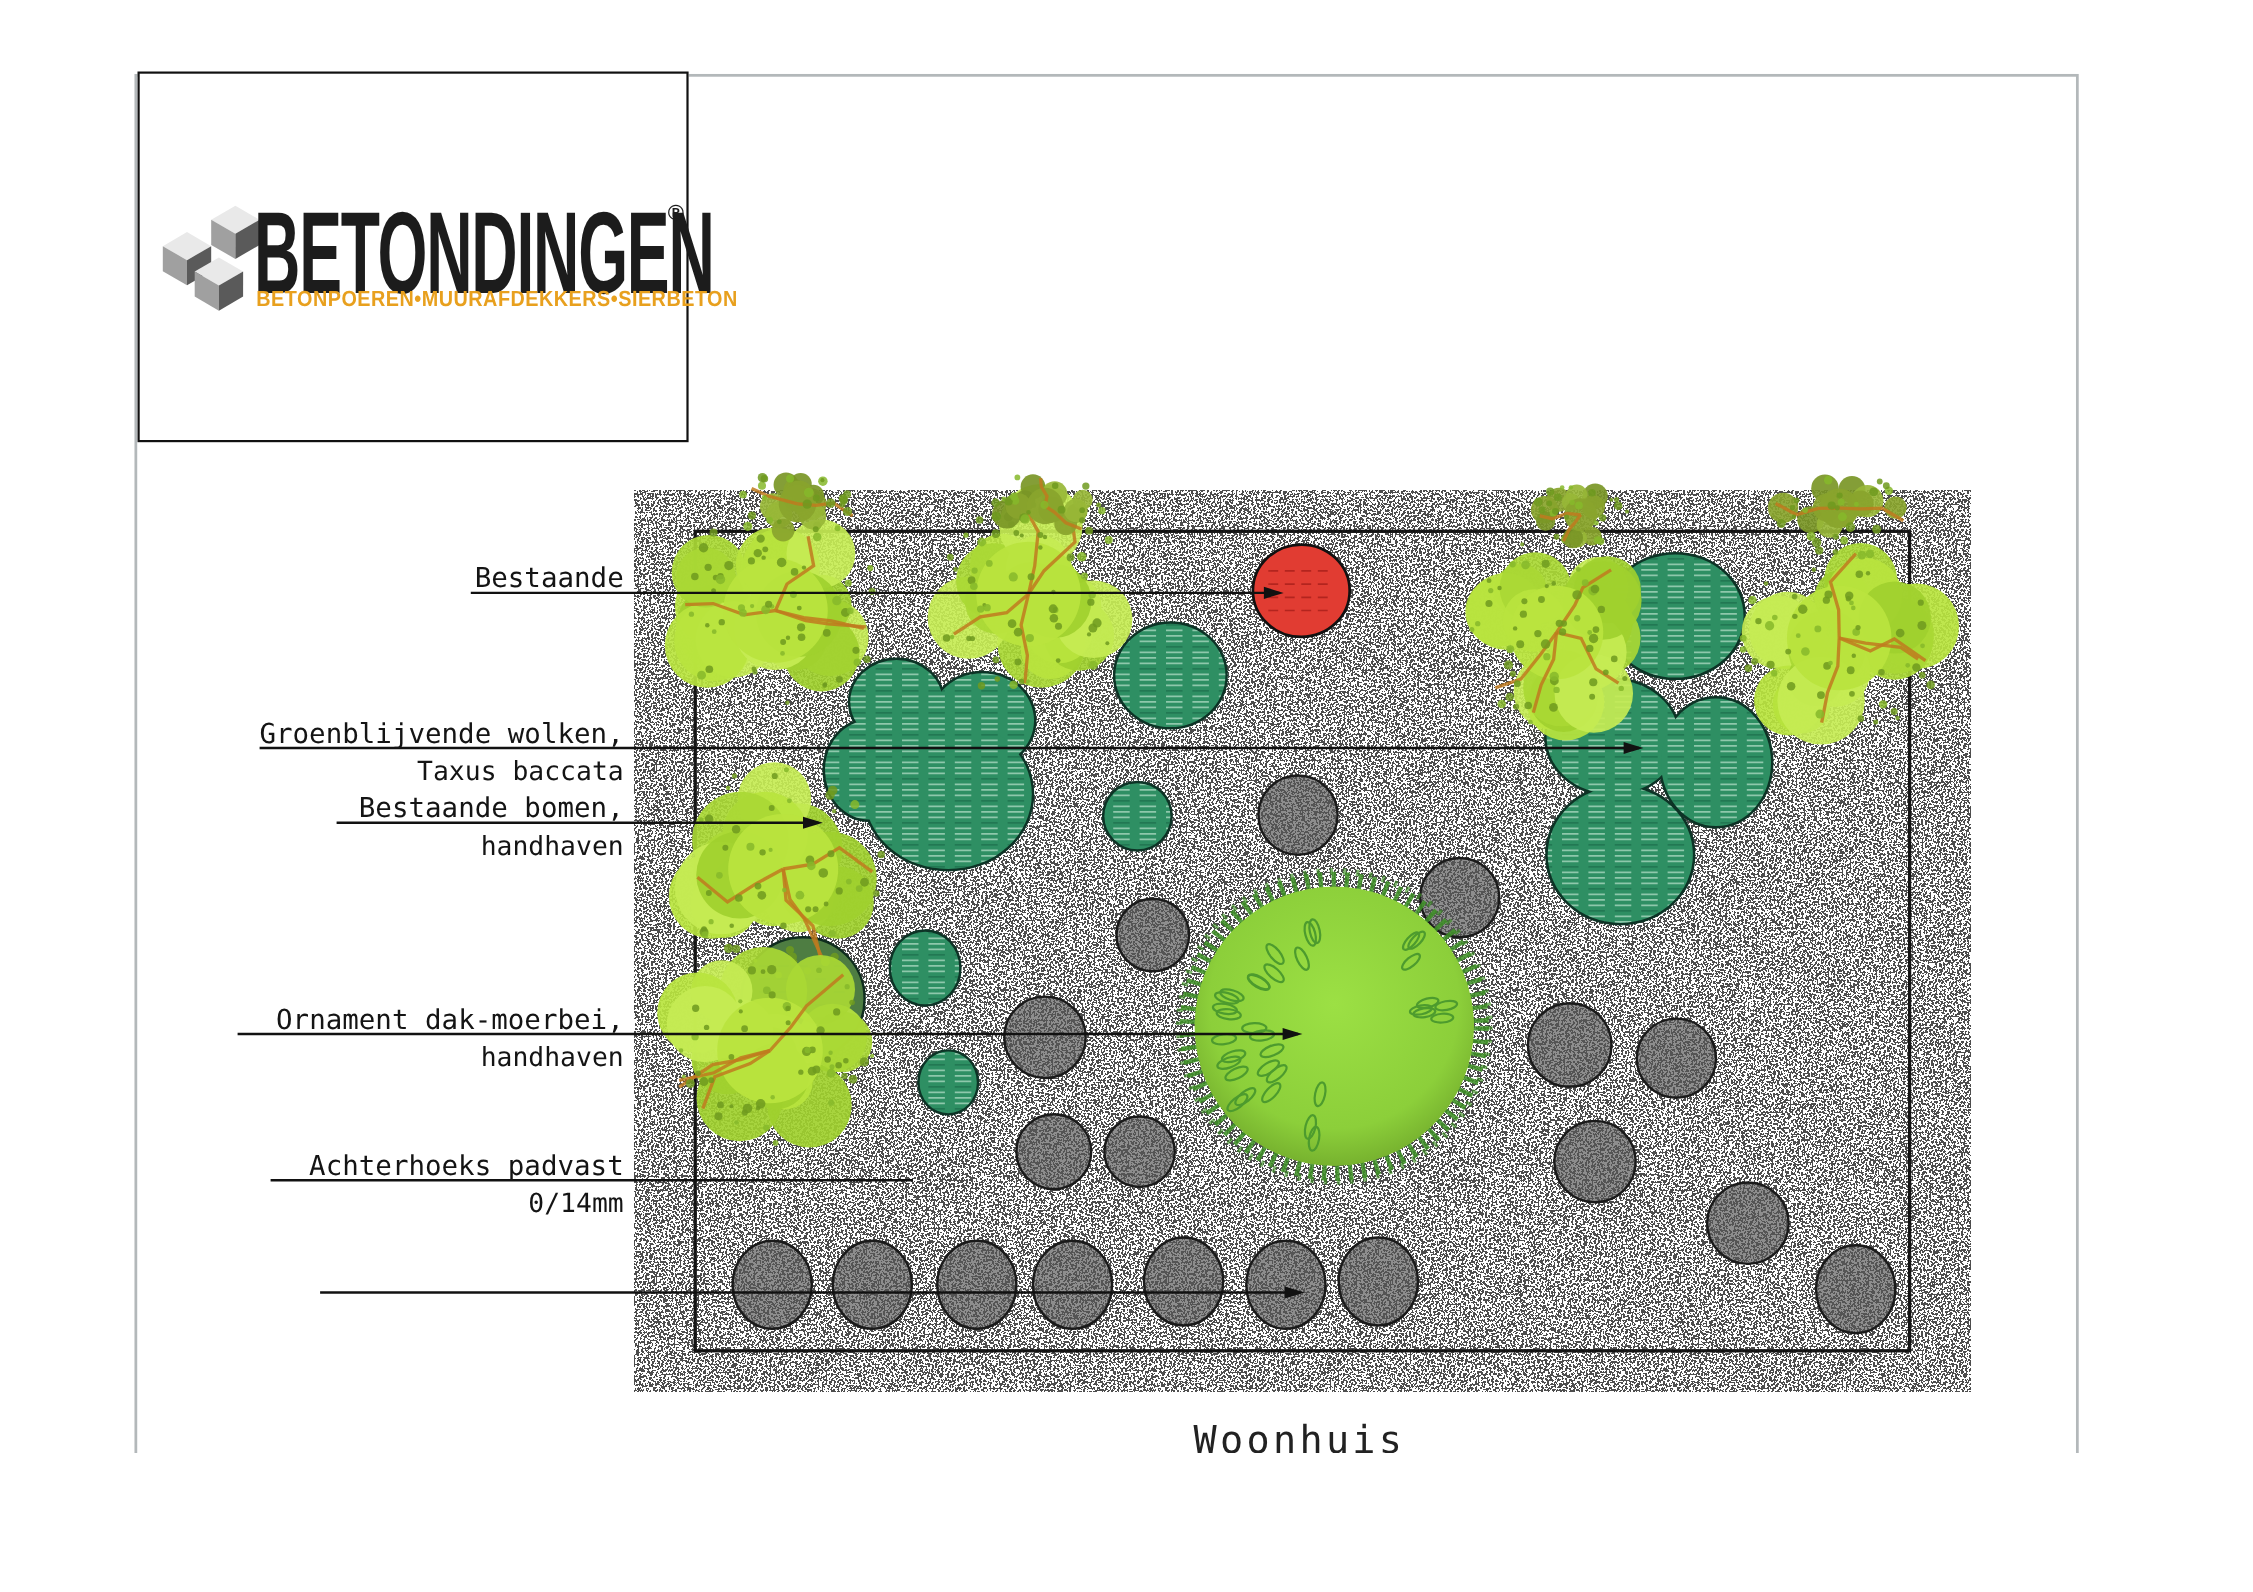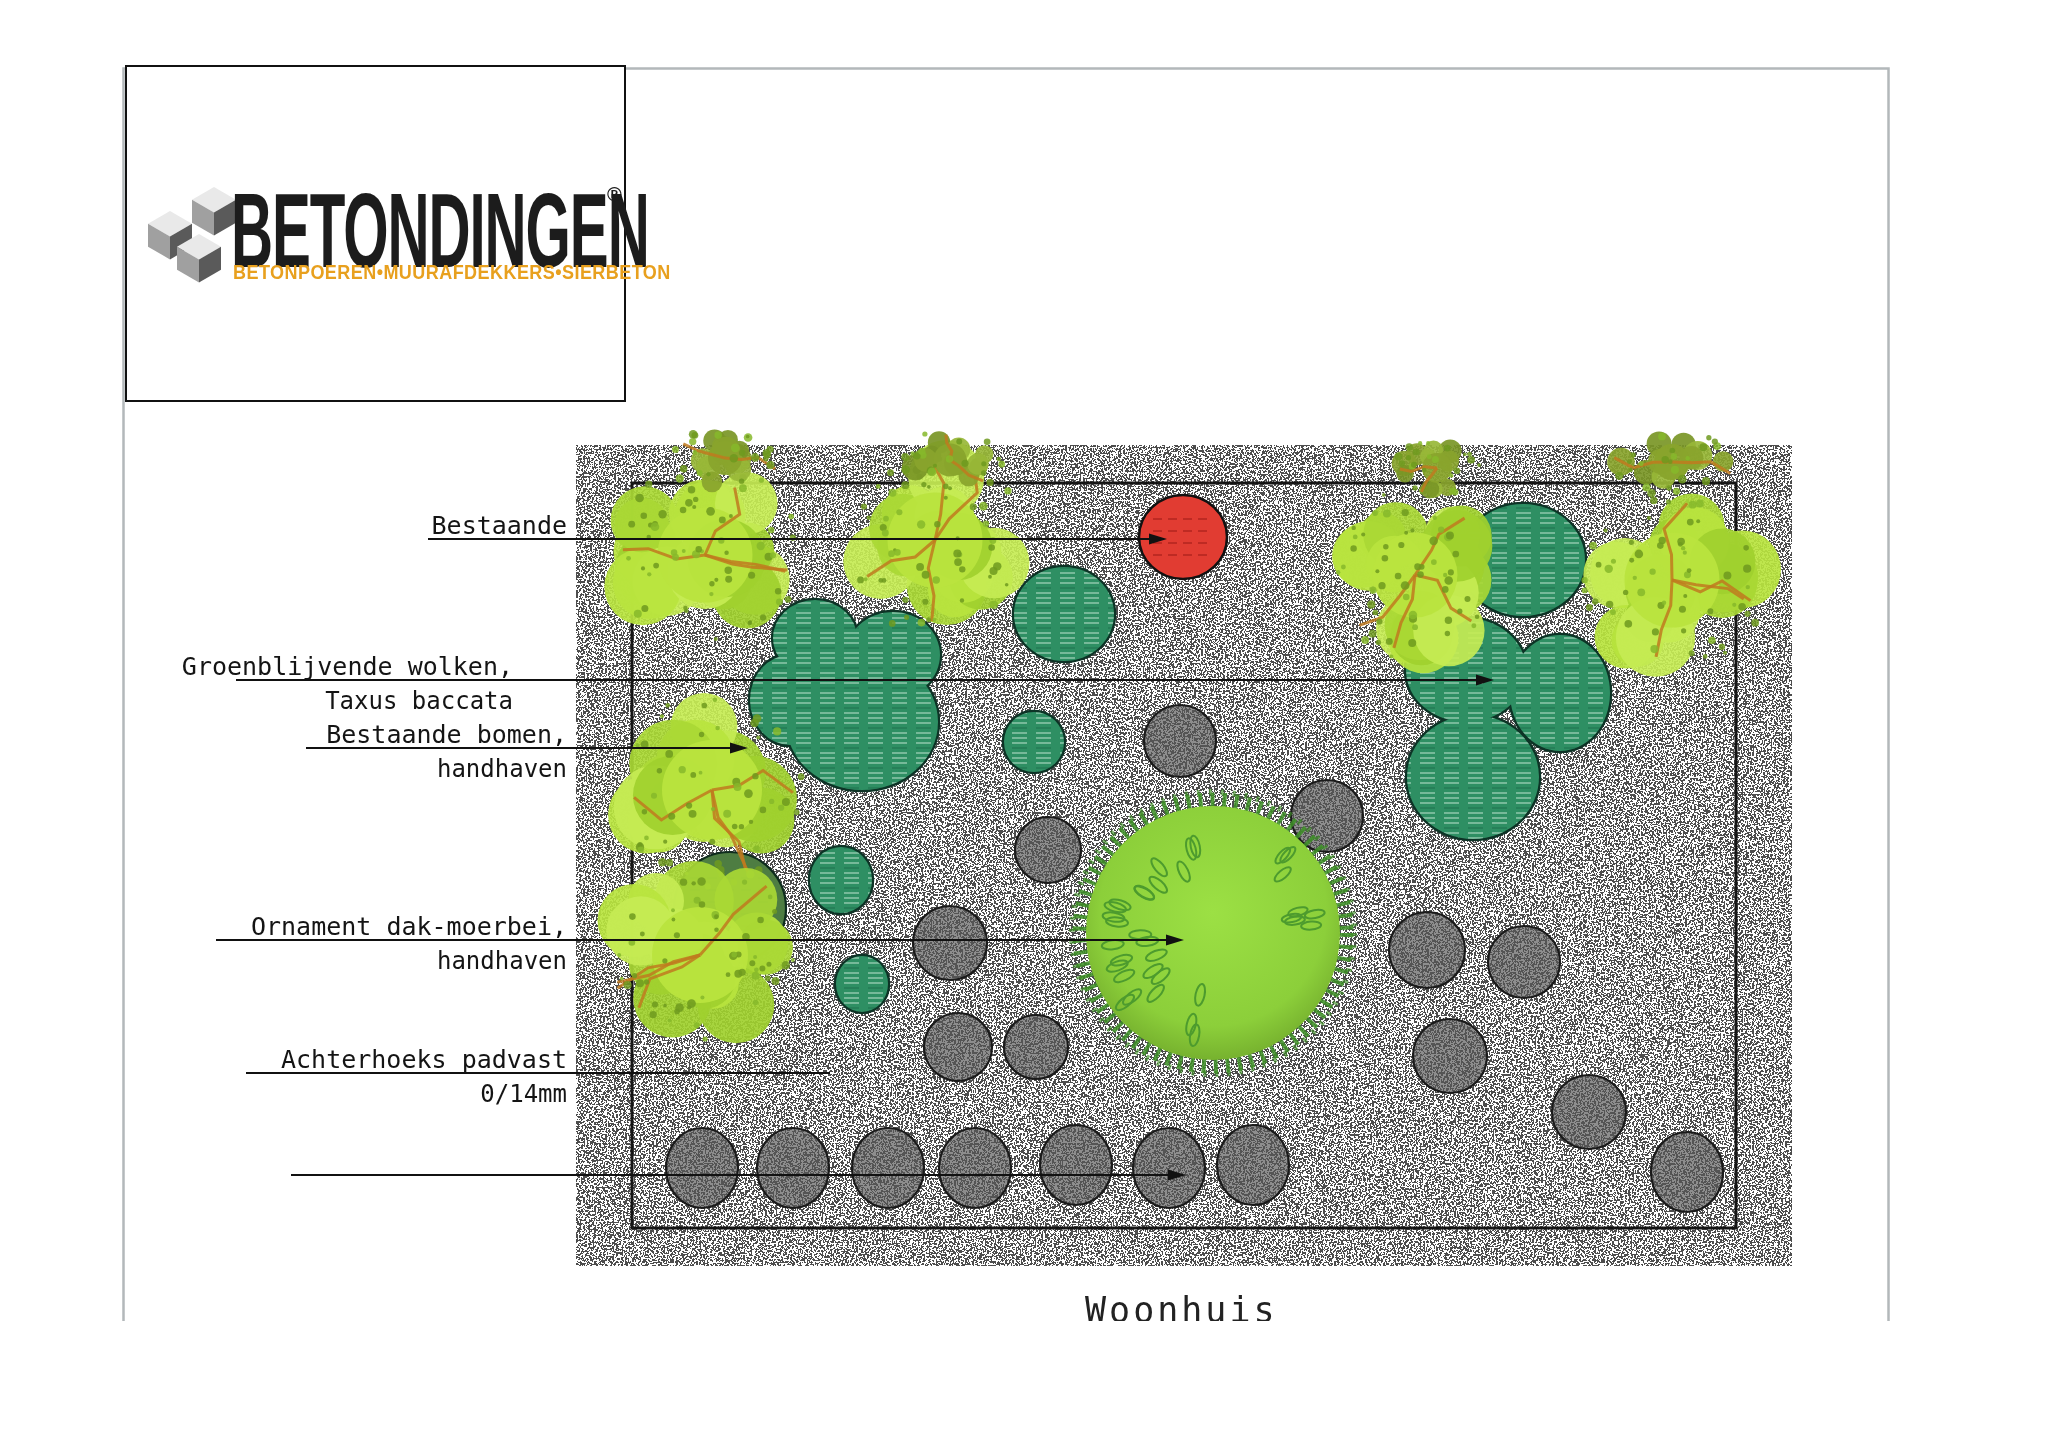--- a/index.html
+++ b/index.html
@@ -931,21 +931,21 @@
       </svg>
     <div id="logo-title">BETONDINGEN</div>
     <div id="logo-reg">®</div>
     <div id="logo-subtitle">BETONPOEREN•MUURAFDEKKERS•SIERBETON</div>
   </div>
 
   <div class="label" style="top: 512px; right: 1481px;">
     <div class="l1">Bestaande</div>
     <div class="l2"></div>
   </div>
-  <div class="label" style="top: 653px; right: 1535px;">
+  <div class="label" style="top: 653px; right: 1481px;">
     <div class="l1">Groenblijvende wolken,</div>
     <div class="l2">Taxus baccata</div>
   </div>
   <div class="label" style="top: 721px; right: 1481px;">
     <div class="l1">Bestaande bomen,</div>
     <div class="l2">handhaven</div>
   </div>
   <div class="label" style="top: 913px; right: 1481px;">
     <div class="l1">Ornament dak-moerbei,</div>
     <div class="l2">handhaven</div>

